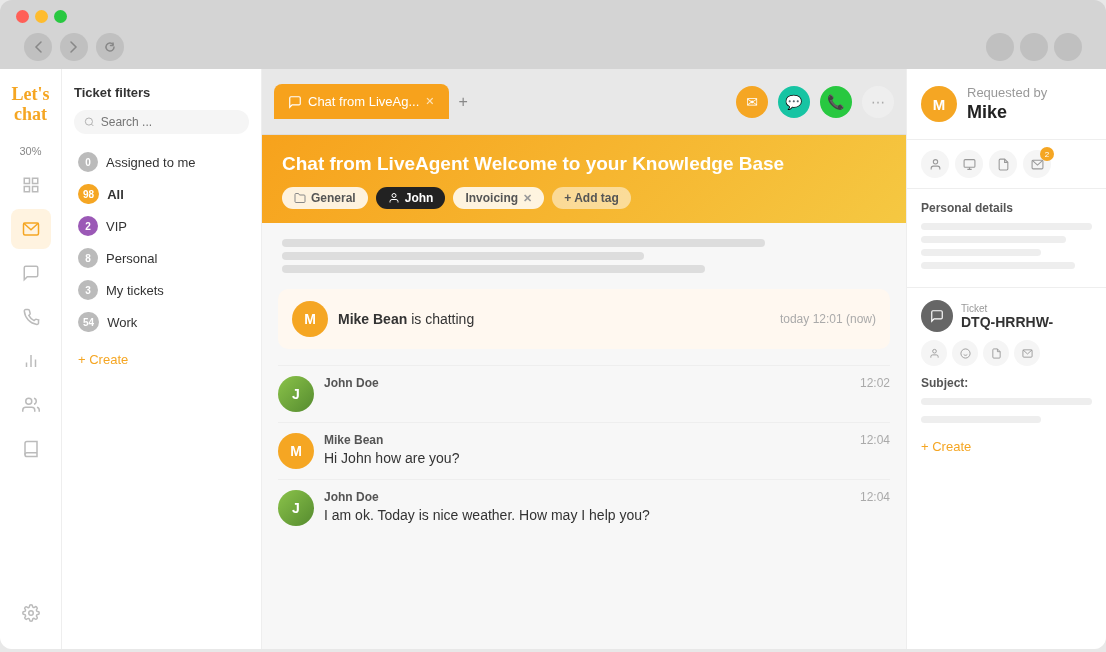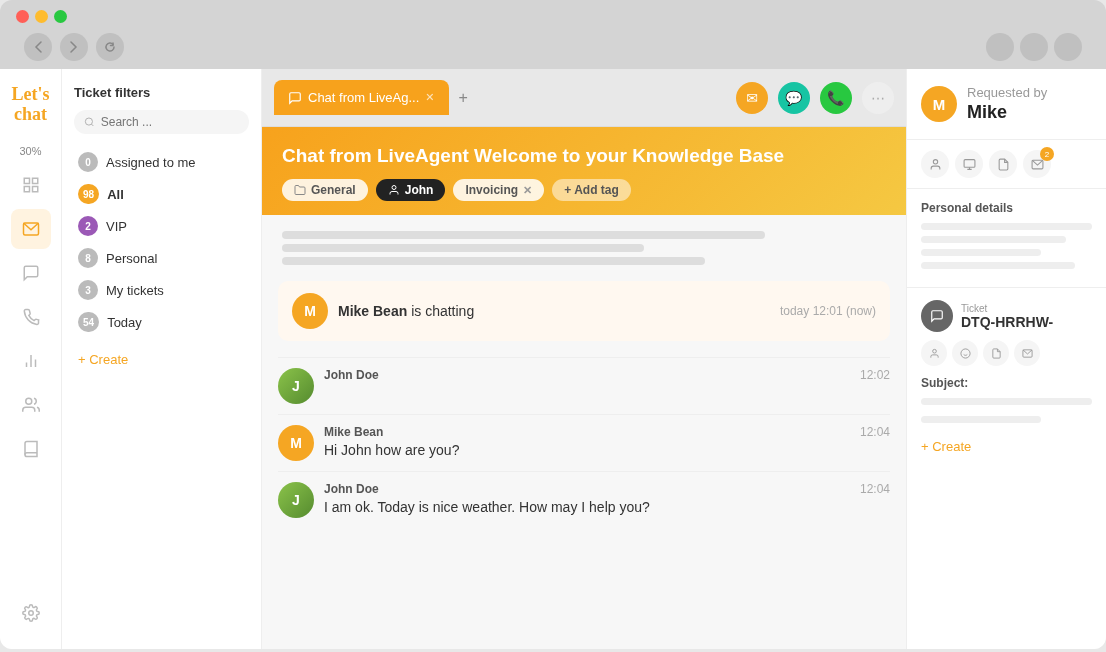--- a/index.html
+++ b/index.html
@@ -279,21 +279,21 @@
     .subject-label {
       font-size: 12px; font-weight: 600; color: #555; margin-bottom: 8px;
     }
     .subject-lines { display: flex; flex-direction: column; gap: 5px; margin-bottom: 10px; }
     .create-link { font-size: 13px; color: #f5a623; cursor: pointer; }
 
     
     .top-nav {
       display: flex; align-items: center;
       background: #e8e8e8; padding: 0 12px;
-      height: 58px;
+      height: 66px;
       border-bottom: 1px solid #ddd;
     }
     .top-nav-right {
       display: flex; align-items: center; gap: 10px;
     }
     .top-nav-btn {
       width: 32px; height: 32px; border-radius: 50%; background: #f5f5f5;
       display: flex; align-items: center; justify-content: center;
       font-size: 14px; cursor: pointer; color: #555;
     }
@@ -426,21 +426,21 @@
     <div class="filter-item">
       <div class="filter-badge gray">8</div>
       <span class="filter-label">Personal</span>
     </div>
     <div class="filter-item">
       <div class="filter-badge gray">3</div>
       <span class="filter-label">My tickets</span>
     </div>
     <div class="filter-item">
       <div class="filter-badge gray">54</div>
-      <span class="filter-label">Today</span>
+      <span class="filter-label">Work</span>
     </div>
 
     <div class="create-btn">+ Create</div>
   </div>
 
   <div class="chat-main">
 
     <div class="top-nav">
       <div class="chat-tabs" style="background:transparent;border:none;padding:0;flex:1;">
         <div class="chat-tab active">

